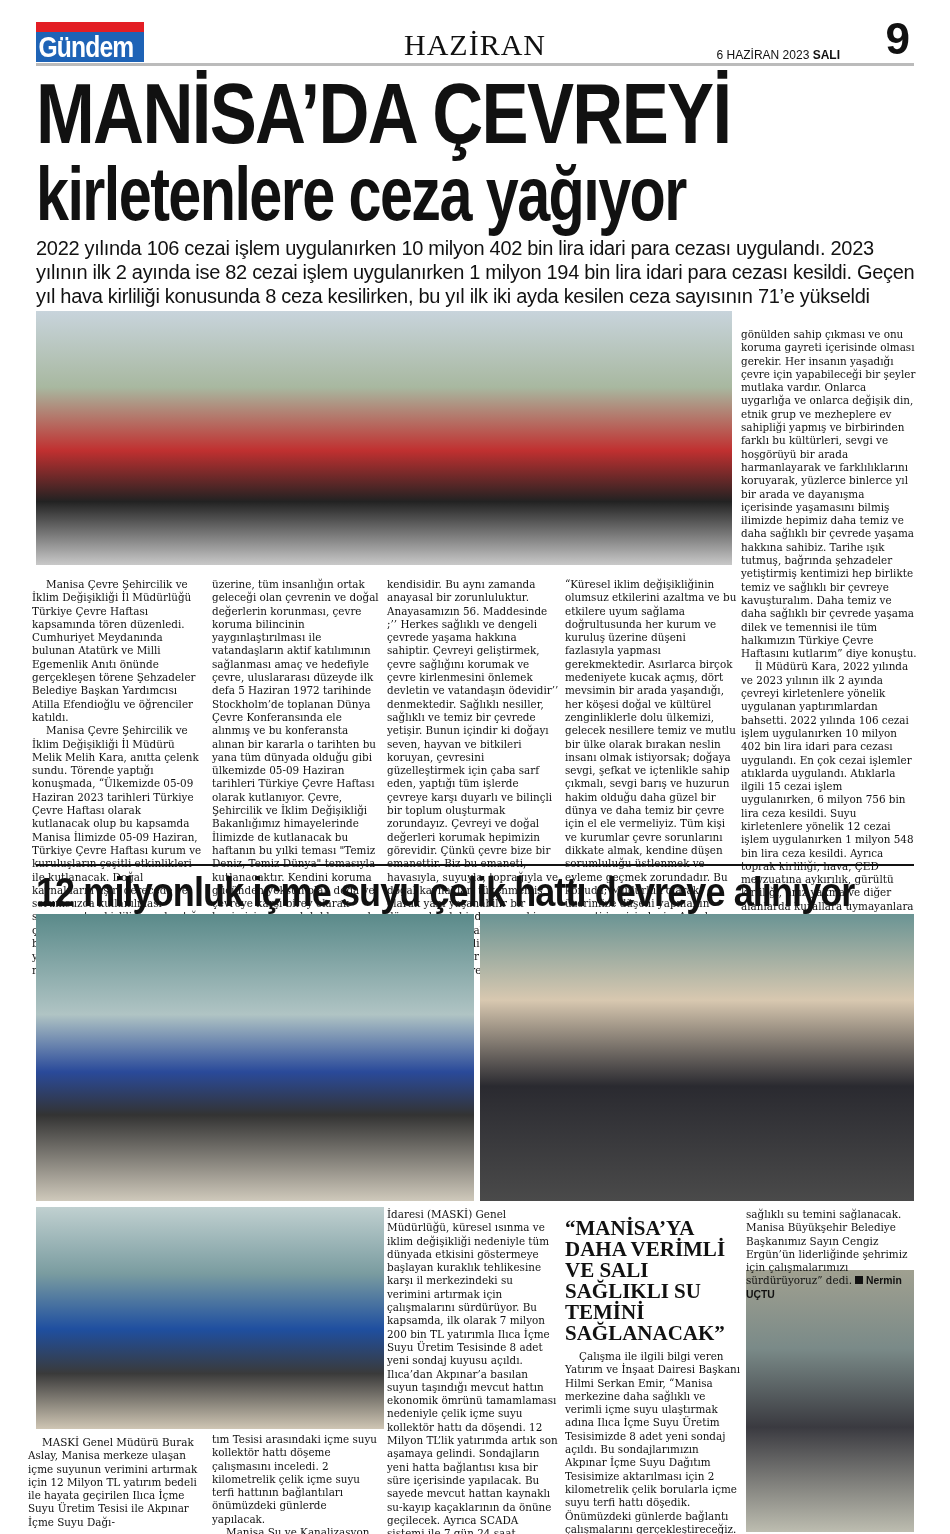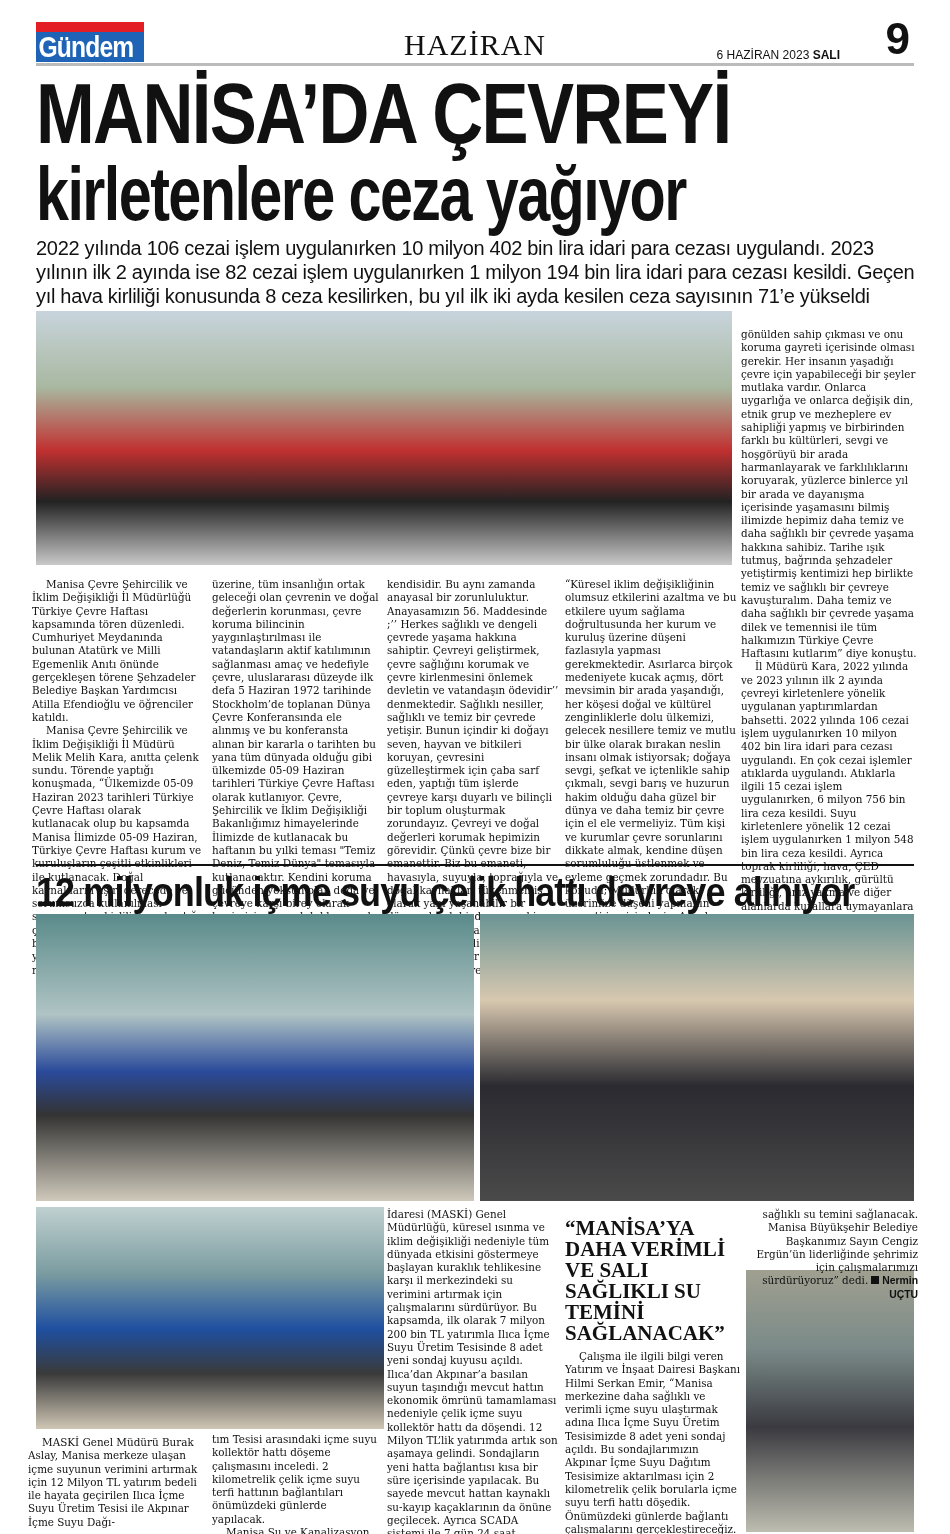--- a/index.html
+++ b/index.html
@@ -32,21 +32,21 @@
 .rule2{left:36px;top:864px;width:878px;height:2px;background:#111;}
 .h3{left:36px;top:870px;width:880px;font-family:"Liberation Sans",sans-serif;font-weight:900;font-size:40px;line-height:44px;white-space:nowrap;letter-spacing:-1px;transform:scaleX(0.9);transform-origin:left;}
 .photo2{left:36px;top:914px;width:438px;height:287px;background:linear-gradient(180deg,#5a8a8a 0%,#b0c4c4 35%,#2a4a9a 55%,#333 70%,#cfc9bb 100%);}
 .photo3{left:480px;top:914px;width:434px;height:287px;background:linear-gradient(180deg,#6a9494 0%,#d8c8b0 30%,#2a2a30 60%,#4a4a4a 100%);}
 .photo4{left:36px;top:1207px;width:348px;height:222px;background:linear-gradient(180deg,#c0d0d0 0%,#7a9ca0 30%,#1f4fa0 55%,#3a3a3a 75%,#cfc6b4 100%);}
 .photo5{left:746px;top:1270px;width:168px;height:262px;background:linear-gradient(180deg,#a0a090 0%,#7a8a88 30%,#3a3a40 60%,#bdbdb0 100%);}
 .b1{left:28px;top:1436px;width:172px;}
 .b2{left:212px;top:1433px;width:170px;}
 .b3{left:387px;top:1208px;width:172px;}
 .b4{left:565px;top:1208px;width:176px;}
-.b5{left:746px;top:1208px;width:172px;text-align:right;}
+.b5{left:746px;top:1208px;width:172px;}
 .subhead{font-family:"Liberation Serif",serif;font-weight:bold;font-size:21px;line-height:21px;margin:10px 0 6px;}
 </style>
 </head>
 <body>
 
 <div class="abs logo">
   <div class="top"><span>Manisa'da</span></div>
   <div class="main"><span>Gündem</span></div>
 </div>
 <div class="abs section">HAZİRAN</div>

